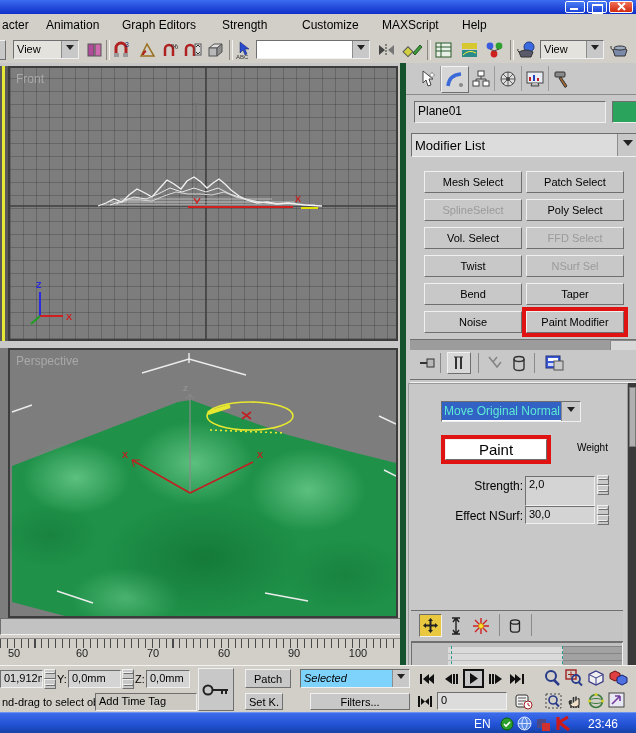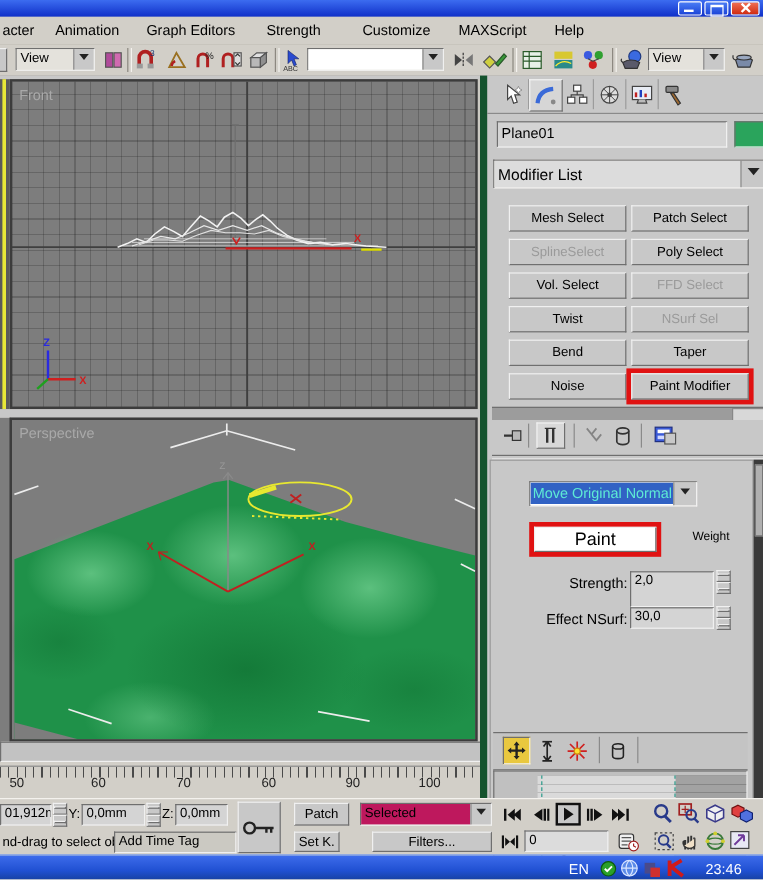--- a/index.html
+++ b/index.html
@@ -518,21 +518,21 @@
     <span class="abs lbl" style="left:135px;top:7px;">Z:</span>
     <div class="abs field" style="left:146px;top:4px;width:44px;height:18px;">0,0mm</div>
     <div class="abs btn3d center" style="left:198px;top:2px;width:36px;height:43px;">
       <svg width="28" height="16">
           <circle cx="6" cy="8" r="4.5" fill="none" stroke="#222" stroke-width="2"></circle>
           <path d="M10,8 H26 M20,8 V12 M24,8 V12" stroke="#222" stroke-width="2"></path>
         </svg>
     </div>
     <div class="abs btn3d center" style="left:245px;top:3px;width:46px;height:19px;">Patch</div>
     <div class="abs dd" style="left:300px;top:3px;width:110px;height:19px;">
-      <div class="val" style="background:#be185d;">Selected</div>
+      <div class="val" style="background:#7dd3fc;font-style:italic;">Selected</div>
       <div class="arw">
           <div class="tri-dn" style="margin-top:0;"></div>
         </div>
     </div>
 
     <div class="abs center" style="left:418px;top:5px;width:18px;height:16px;">
       <svg width="16" height="12">
           <path d="M2,1 V11" stroke="#111" stroke-width="2"></path>
           <path d="M9,6 L15,1 V11 Z M4,6 L10,1 V11 Z" fill="#111"></path>
         </svg>

